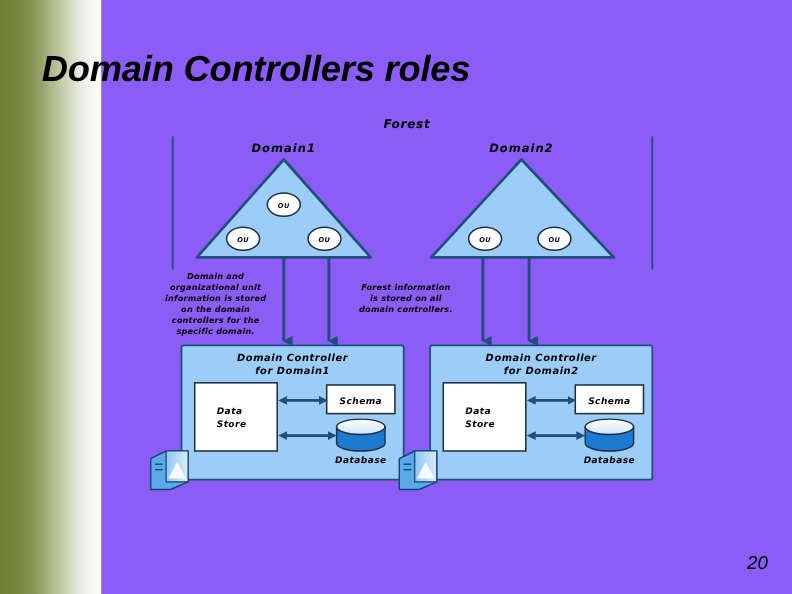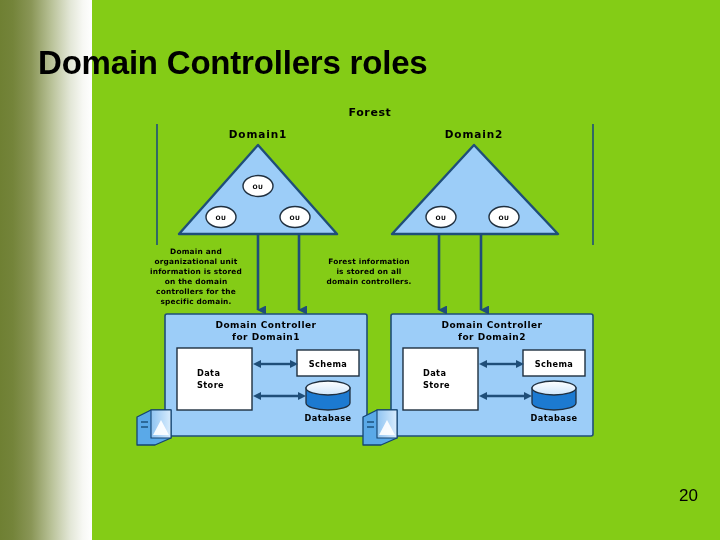--- a/index.html
+++ b/index.html
@@ -7,22 +7,23 @@
     padding: 0;
     background: #ffffff;
   }
   body {
     font-family: "Liberation Sans", sans-serif;
   }
   #slide {
     position: relative;
     width: 720px;
     height: 540px;
-    background: #84cc16;
+    background: #8b5cf6;
     overflow: hidden;
+    font-style: italic;
   }
   
   #left-band {
     position: absolute;
     left: 0; top: 0;
     width: 92px; height: 540px;
     background: linear-gradient(to right,
         #6f8033 0%,
         #74843a 14%,
         #8a9657 34%,
@@ -38,21 +39,21 @@
     font-size: 33px;
     font-weight: bold;
     color: #000000;
     letter-spacing: -0.2px;
     white-space: nowrap;
     font-family: "Liberation Sans", sans-serif;
   }
   #page-number {
     position: absolute;
     right: 22px;
-    bottom: 34px;
+    bottom: 18px;
     font-size: 17px;
     color: #000000;
     font-family: "Liberation Sans", sans-serif;
   }
 
   
   #diagram {
     position: absolute;
     left: 121px;
     top: 100px;

